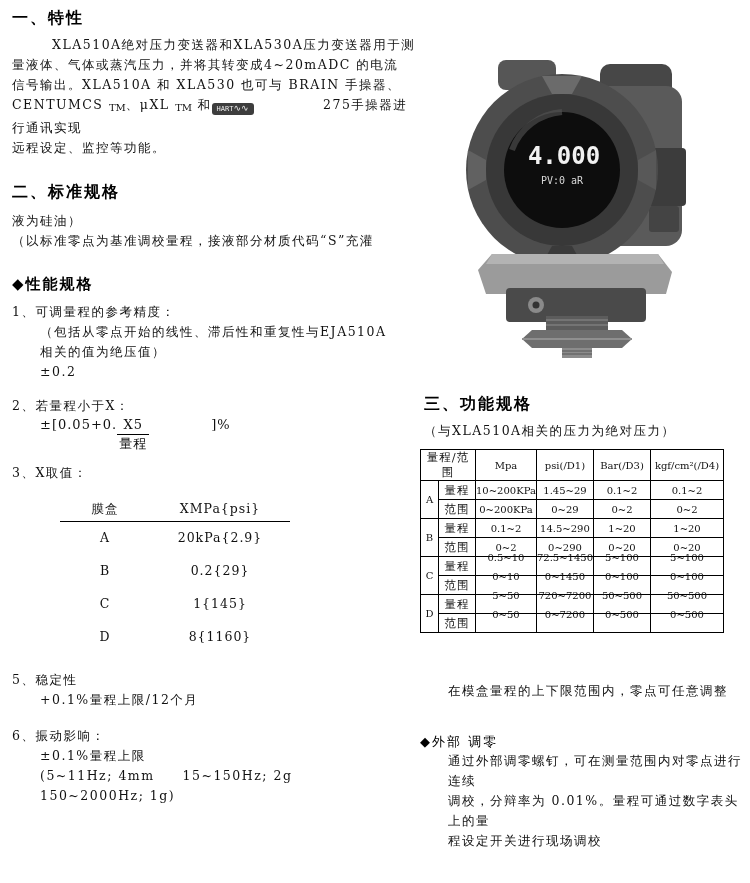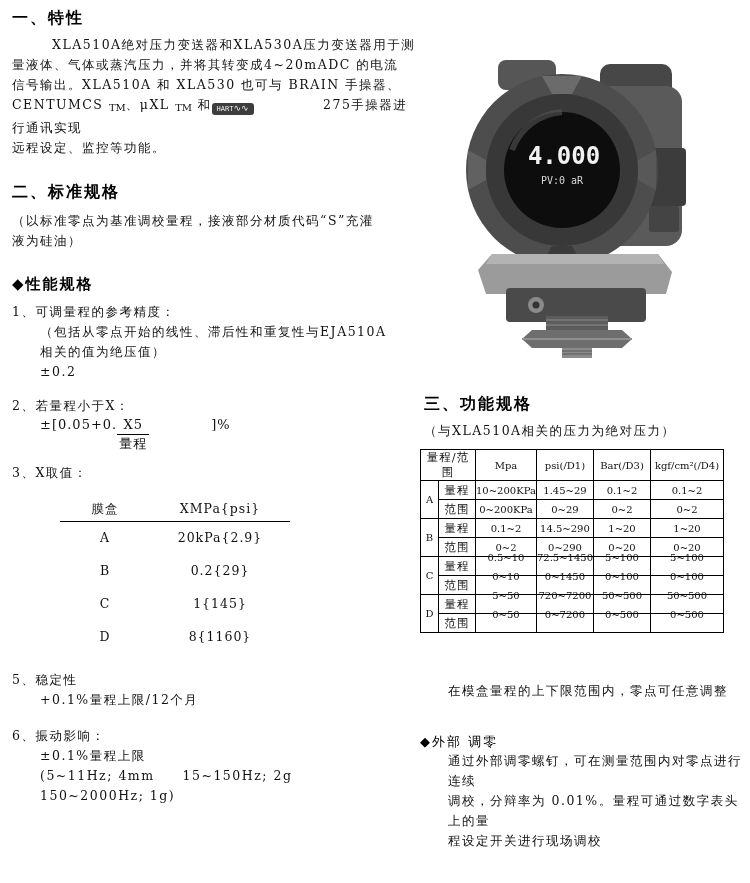--- a/index.html
+++ b/index.html
@@ -64,22 +64,22 @@
         <span class="tm">TM</span><span>、μXL</span>
         <span class="tm">TM</span>
         <span>和</span><span class="hart"><span>HART</span><span class="wave">∿∿</span></span>
         <span style="margin-left:64px;">275手操器进行通讯实现</span></div>
       <div>远程设定、监控等功能。</div>
     </div>
 
     <h2 class="sec" style="margin-top:24px;font-family:Liberation Serif, serif;">二、标准规格</h2>
 
     <div class="body-txt" style="margin-top:8px;">
+      <div>液为硅油）</div>
       <div>（以标准零点为基准调校量程，接液部分材质代码“S”充灌</div>
-      <div>液为硅油）</div>
     </div>
 
     <h3 class="diamond-h" style="margin-top:24px;">◆性能规格</h3>
 
     <div class="body-txt" style="margin-top:8px;">
       <div>1、可调量程的参考精度：</div>
       <div class="pad28">（包括从零点开始的线性、滞后性和重复性与EJA510A</div>
       <div class="pad28">相关的值为绝压值）</div>
       <div class="pad28">±0.2</div>
     </div>

